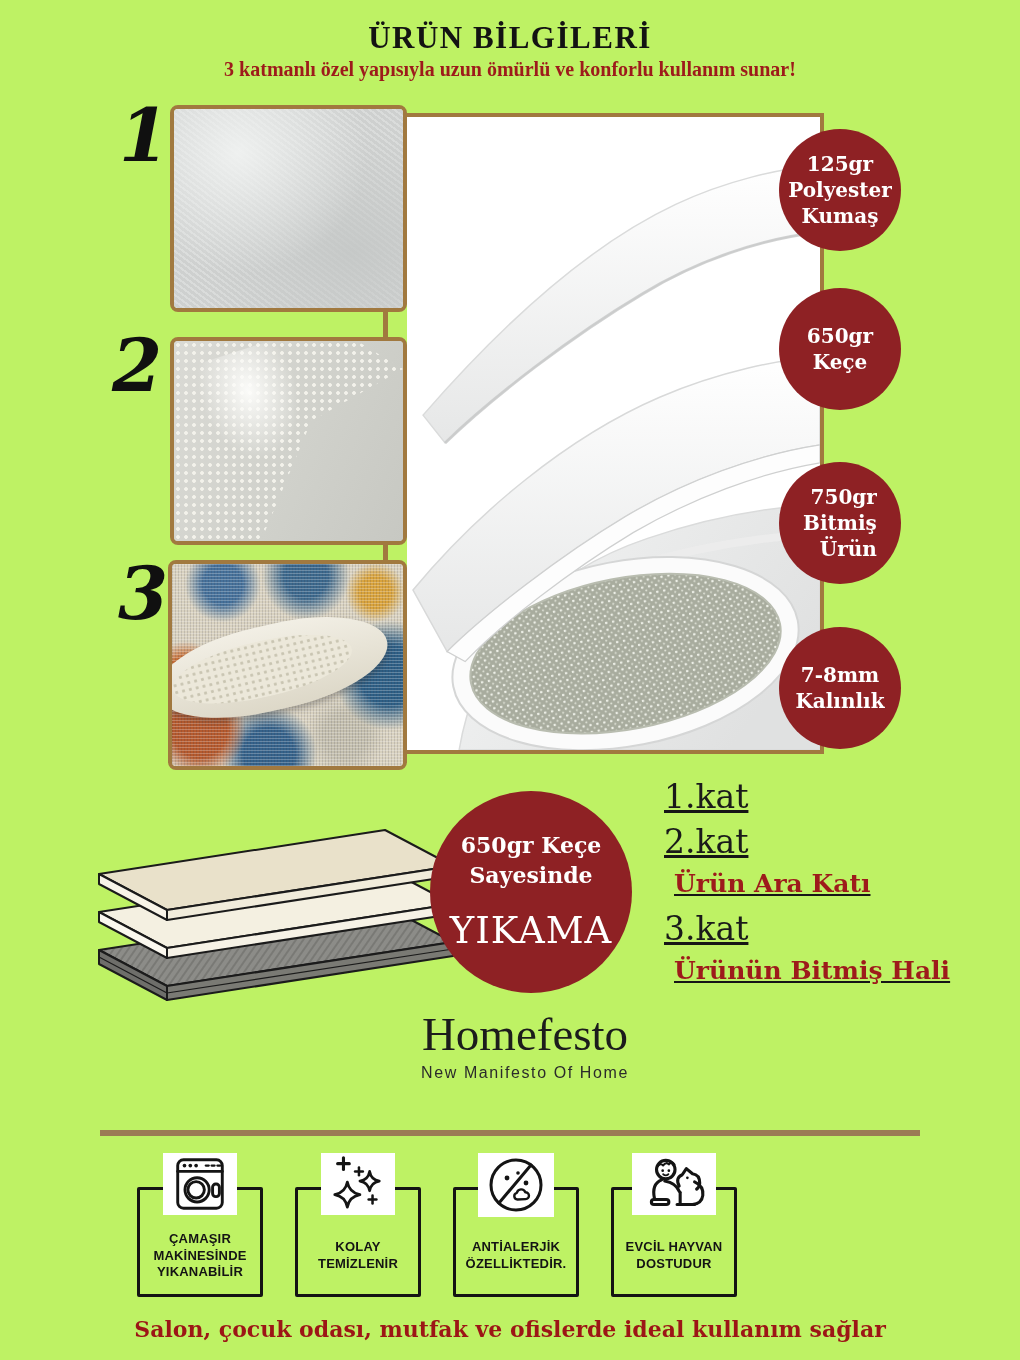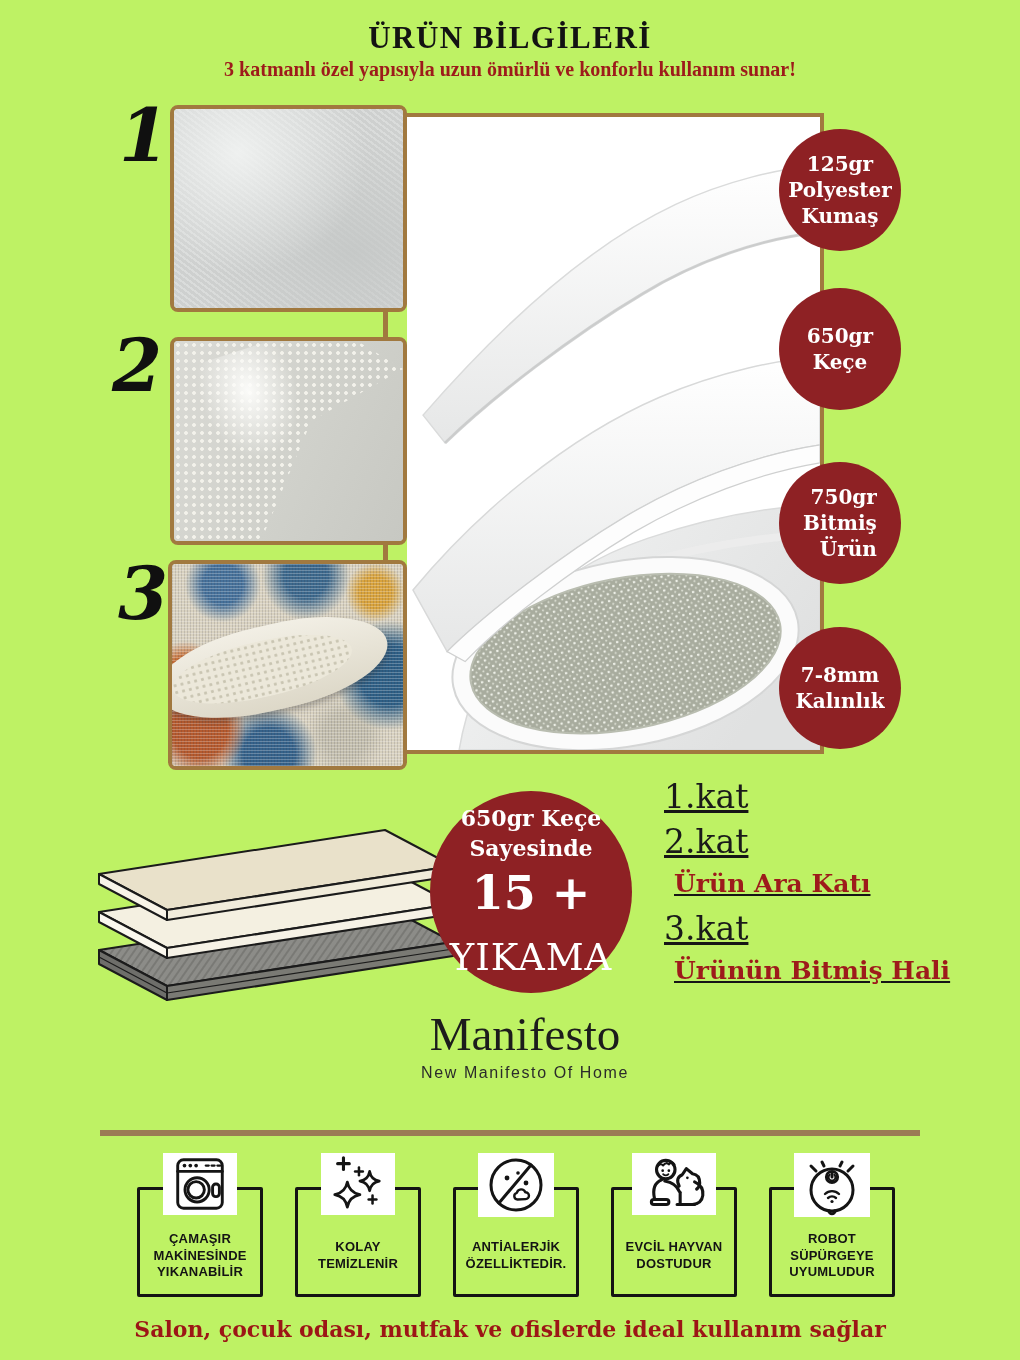--- a/index.html
+++ b/index.html
@@ -196,34 +196,33 @@
 
       <path d="M14,74 L300,30 L368,66 L82,110 Z" fill="#e9e1ca"></path>
       <path d="M14,74 L82,110 L82,120 L14,84 Z" fill="#f8f4e8"></path>
       <path d="M82,110 L368,66 L368,76 L82,120 Z" fill="#f1ecdb"></path>
     </g>
   </svg>
 
   <div class="abs" id="washcircle">
     <div class="wash-small preline">650gr Keçe
 Sayesinde</div>
-    <div class="wash-big1">15 +</div>
     <div class="wash-big2">YIKAMA</div>
   </div>
 
   <div class="abs" id="katlist">
     <div class="kat-title">1.kat</div>
     <div class="kat-title">2.kat</div>
     <div class="kat-desc">Ürün Ara Katı</div>
     <div class="kat-title">3.kat</div>
     <div class="kat-desc">Ürünün Bitmiş Hali</div>
   </div>
 
   <div class="abs" id="brand">
-    <div class="brand-name">Manifesto</div>
+    <div class="brand-name">Homefesto</div>
     <div class="brand-tag">New Manifesto Of Home</div>
   </div>
 
   <div class="abs" id="divider"></div>
 
   <div class="feature" style="left:137px">
     <div class="f-icon">
       <svg class="ic" width="62" height="62" viewBox="0 0 64 64">
         <rect x="9" y="7" width="46" height="50" rx="6"></rect>
         <line x1="9" y1="19" x2="55" y2="19"></line>
@@ -298,37 +297,16 @@
         <circle cx="23" cy="25" r="2.4" fill="#141414" stroke="none"></circle>
         <circle cx="34" cy="20" r="1.8" fill="#141414" stroke="none"></circle>
         <circle cx="42" cy="30" r="2.4" fill="#141414" stroke="none"></circle>
         <path d="M33.5,46.5 a3.4,3.4 0 0 1 -0.6,-6.7 a4.4,4.4 0 0 1 8.4,-0.6 a3.3,3.3 0 0 1 0.4,6.9 z" stroke-width="2.4"></path>
       </svg>
     </div>
     <div class="f-label preline">ANTİALERJİK
 ÖZELLİKTEDİR.</div>
   </div>
 
-  <div class="feature" style="left:769px">
-    <div class="f-icon">
-      <svg class="ic" width="64" height="64" viewBox="0 0 64 64" stroke-width="2.8">
-        <circle cx="32" cy="37" r="21"></circle>
-        <circle cx="32" cy="24" r="5.6"></circle>
-        <line x1="32" y1="20.8" x2="32" y2="24"></line>
-        <path d="M29.6,21.8 a3.4,3.4 0 1 0 4.8,0" stroke-width="2"></path>
-        <path d="M25,41 a10,10 0 0 1 14,0" stroke-width="2.4"></path>
-        <path d="M28,45 a6,6 0 0 1 8,0" stroke-width="2.4"></path>
-        <circle cx="32" cy="48.5" r="1.6" fill="#141414" stroke="none"></circle>
-        <path d="M29,57.8 a3,3 0 0 0 6,0"></path>
-        <line x1="11" y1="13" x2="16" y2="18"></line>
-        <line x1="53" y1="13" x2="48" y2="18"></line>
-        <line x1="22" y1="9" x2="24" y2="13"></line>
-        <line x1="42" y1="9" x2="40" y2="13"></line>
-      </svg>
-    </div>
-    <div class="f-label preline">ROBOT
-SÜPÜRGEYE
-UYUMLUDUR</div>
-  </div>
 
   <div class="abs" id="footer">Salon, çocuk odası, mutfak ve ofislerde ideal kullanım sağlar</div>
 
 </div>
 
 </body></html>

